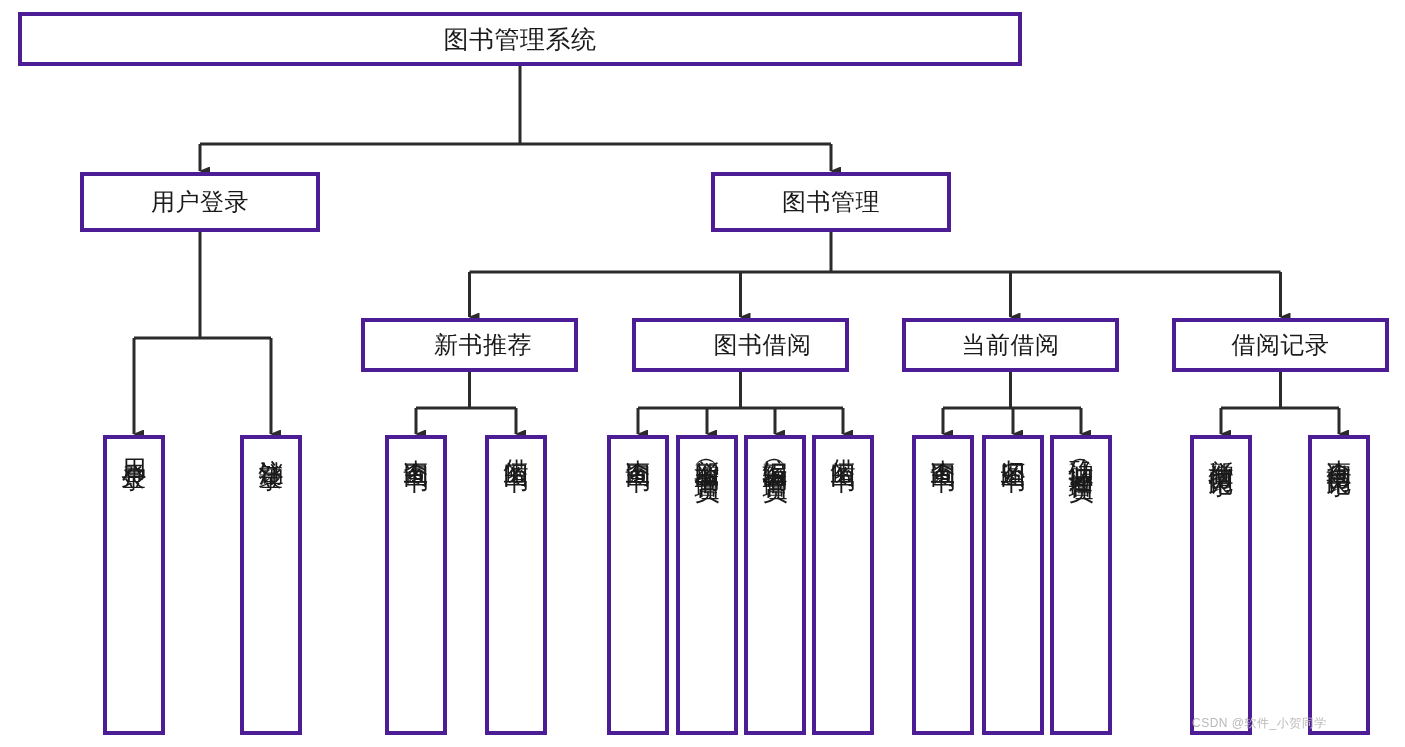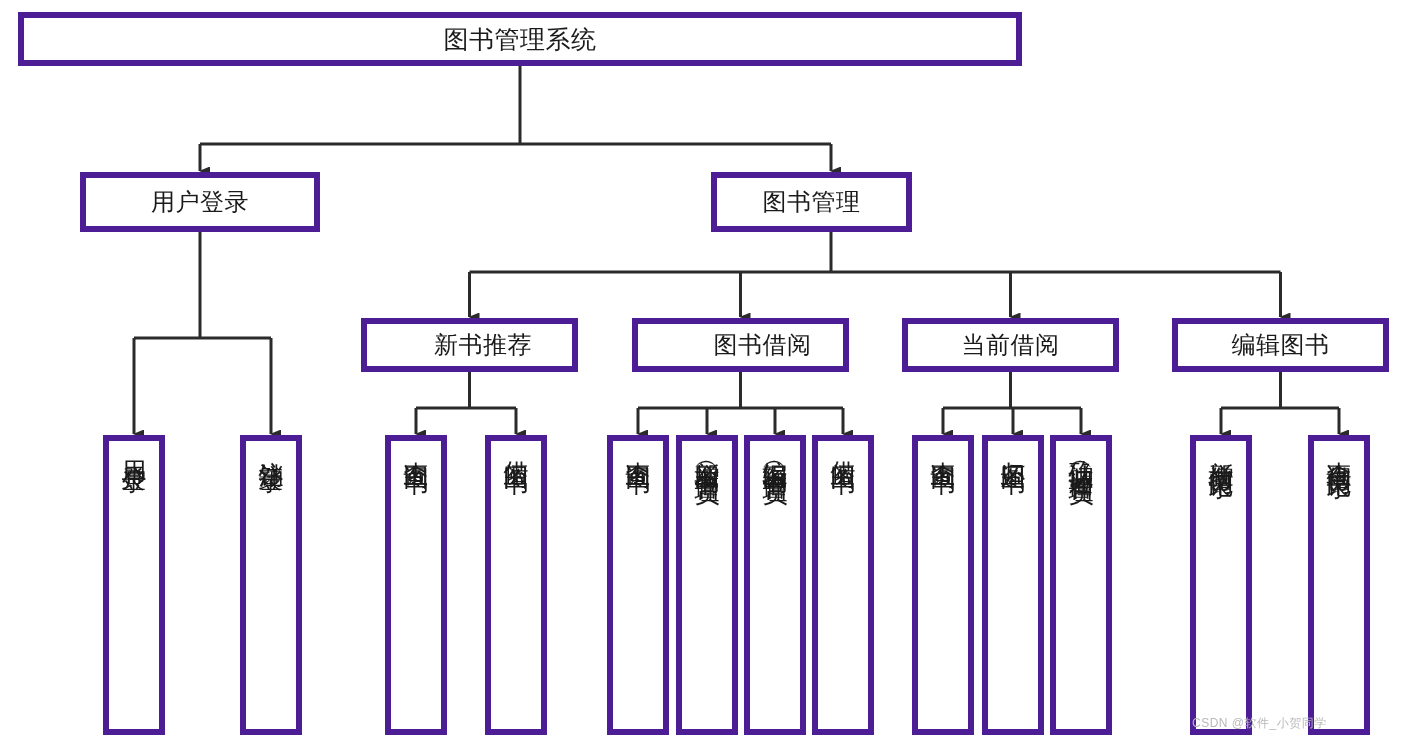--- a/index.html
+++ b/index.html
@@ -22,21 +22,21 @@
     left: 0;
     top: 0;
     width: 1405px;
     height: 747px;
     pointer-events: none;
   }
   .node {
     position: absolute;
     box-sizing: border-box;
     background: #ffffff;
-    border: 6px solid #4c1d95;
+    border: 4px solid #4c1d95;
     display: flex;
     align-items: center;
     justify-content: center;
     color: #1a1a1a;
   }
   .node .label {
     text-align: center;
     line-height: 1.12;
     letter-spacing: 0.5px;
   }
@@ -113,38 +113,38 @@
   </svg>
 
   <div class="node root horiz" style="left: 18px; top: 12px; width: 1004px; height: 54px;">
     <span class="label">图书管理系统</span>
   </div>
 
   <div class="node horiz" style="left: 80px; top: 172px; width: 240px; height: 60px;">
     <span class="label">用户登录</span>
   </div>
 
-  <div class="node horiz" style="left: 711px; top: 172px; width: 201px; height: 60px; font-family: Liberation Serif, serif;">
+  <div class="node horiz" style="left: 711px; top: 172px; width: 240px; height: 60px; font-family: Liberation Serif, serif;">
     <span class="label">图书管理</span>
   </div>
 
   <div class="node horiz" style="left: 361px; top: 318px; width: 217px; height: 54px; padding-left: 27px;">
     <span class="label">新书推荐</span>
   </div>
 
   <div class="node horiz" style="left: 632px; top: 318px; width: 217px; height: 54px; padding-left: 44px;">
     <span class="label">图书借阅</span>
   </div>
 
   <div class="node horiz" style="left: 902px; top: 318px; width: 217px; height: 54px; align-items: center;">
     <span class="label">当前借阅</span>
   </div>
 
   <div class="node horiz" style="left: 1172px; top: 318px; width: 217px; height: 54px;">
-    <span class="label">编辑图书</span>
+    <span class="label">借阅记录</span>
   </div>
 
   <div class="node vert" style="left: 103px; top: 435px; width: 62px; height: 300px;">
     <span class="label">用户登录</span>
   </div>
 
   <div class="node vert" style="left: 240px; top: 435px; width: 62px; height: 300px;">
     <span class="label">注销登录</span>
   </div>
 

